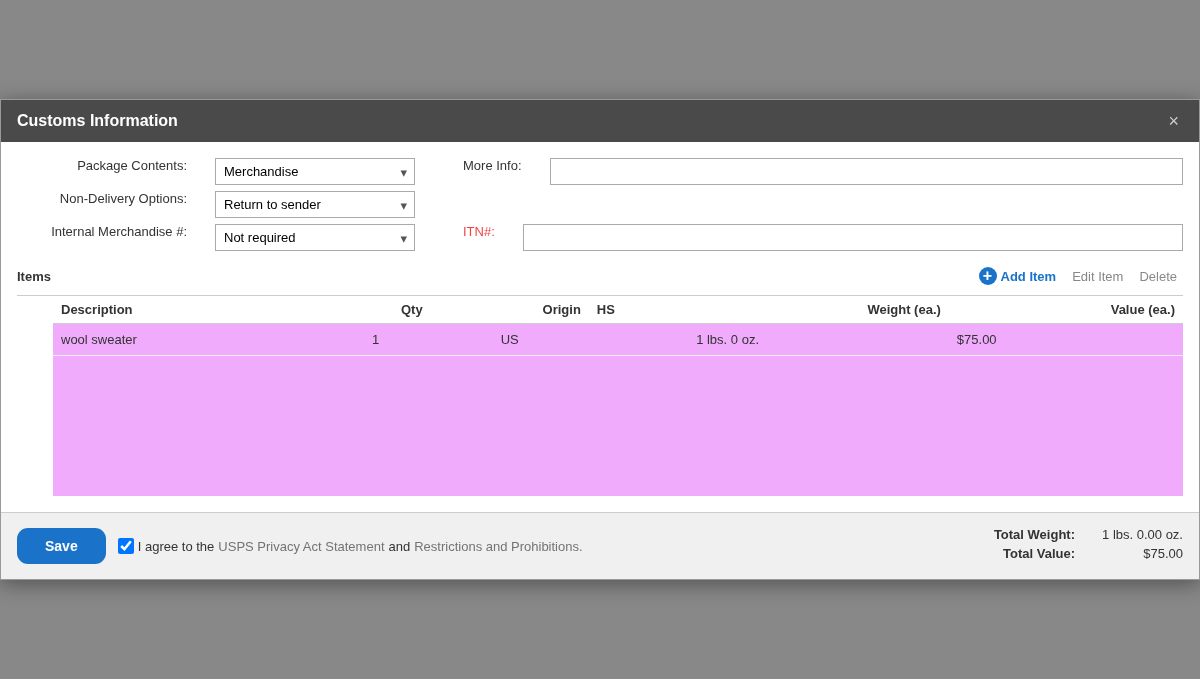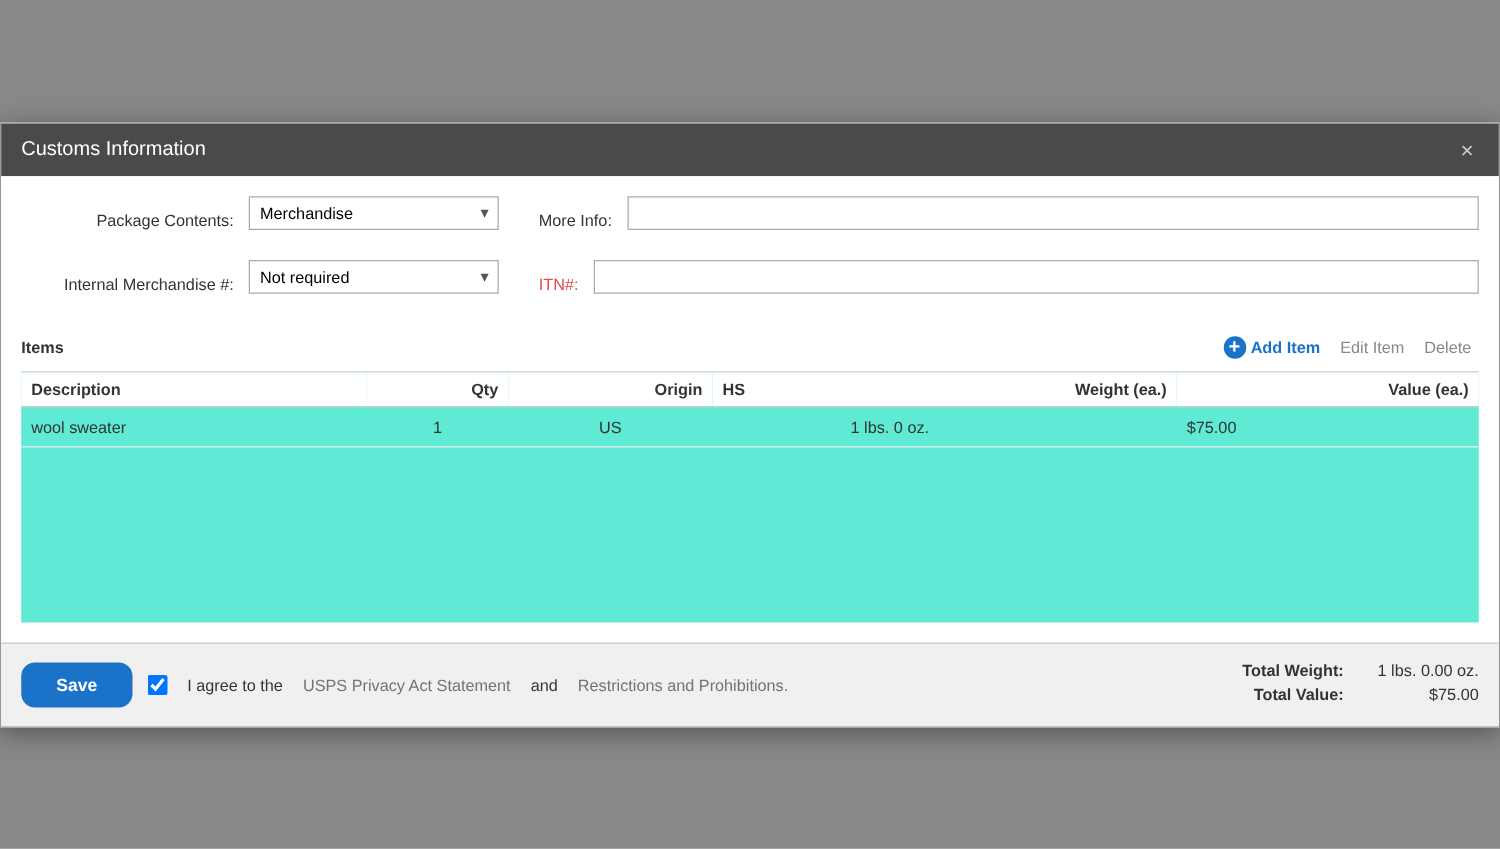--- a/index.html
+++ b/index.html
@@ -21,40 +21,40 @@
     .dialog-header {
       background: #4a4a4a;
       color: #fff;
       padding: 12px 16px;
       display: flex;
       align-items: center;
       justify-content: space-between;
     }
     .dialog-title {
       font-size: 16px;
-      font-weight: normal;
+      font-weight: bold;
     }
     .close-btn {
       background: none;
       border: none;
       color: #ccc;
       font-size: 18px;
       cursor: pointer;
       padding: 0 4px;
       line-height: 1;
     }
     .dialog-body {
       padding: 16px;
       background: #fff;
     }
     .form-row {
       display: flex;
-      align-items: flex-end;
-      margin-bottom: 24px;
-      gap: 12px;
+      align-items: flex-start;
+      margin-bottom: 6px;
+      gap: 28px;
     }
     .form-label {
       color: #333;
       min-width: 170px;
       text-align: right;
       font-weight: normal;
     }
     .form-select {
       border: 1px solid #aaa;
       background: #fff;
@@ -167,23 +167,24 @@
     .items-table th.right { text-align: right; }
     .items-table td {
       padding: 8px 8px;
       font-size: 13px;
       color: #333;
       border-bottom: 1px solid #eee;
     }
     .items-table td.center { text-align: center; }
     .items-table td.right { text-align: left; }
     .items-area {
-      background: #5eead4;
+      background: #f0abfc;
       min-height: 200px;
       margin-bottom: 0;
+      margin-left: 36px;
     }
     .dialog-footer {
       background: #f0f0f0;
       border-top: 1px solid #ccc;
       padding: 14px 16px;
       display: flex;
       align-items: center;
       gap: 12px;
     }
     .save-btn {
@@ -192,21 +193,21 @@
       border: none;
       padding: 10px 28px;
       font-size: 14px;
       font-weight: bold;
       cursor: pointer;
       border-radius: 11px;
     }
     .agree-area {
       display: flex;
       align-items: flex-end;
-      gap: 16px;
+      gap: 4px;
       flex: 1;
     }
     .agree-checkbox {
       width: 16px;
       height: 16px;
       cursor: pointer;
     }
     .agree-text {
       font-size: 13px;
       color: #333;
@@ -259,20 +260,29 @@
           <option>Gift</option>
           <option>Returned Goods</option>
           <option>Sample</option>
           <option>Other</option>
         </select>
       </div>
       <span class="more-info-label">More Info:</span>
       <input type="text" class="form-input more-info-input" style="">
     </div>
 
+    <div class="form-row">
+      <label class="form-label">Non-Delivery Options:</label>
+      <div class="select-wrapper">
+        <select class="form-select">
+          <option>Return to sender</option>
+          <option>Abandon</option>
+        </select>
+      </div>
+    </div>
 
     <div class="form-row">
       <label class="form-label">Internal Merchandise #:</label>
       <div class="select-wrapper">
         <select class="form-select">
           <option>Not required</option>
           <option>Required</option>
         </select>
       </div>
       <span class="itn-label">ITN#:</span>

